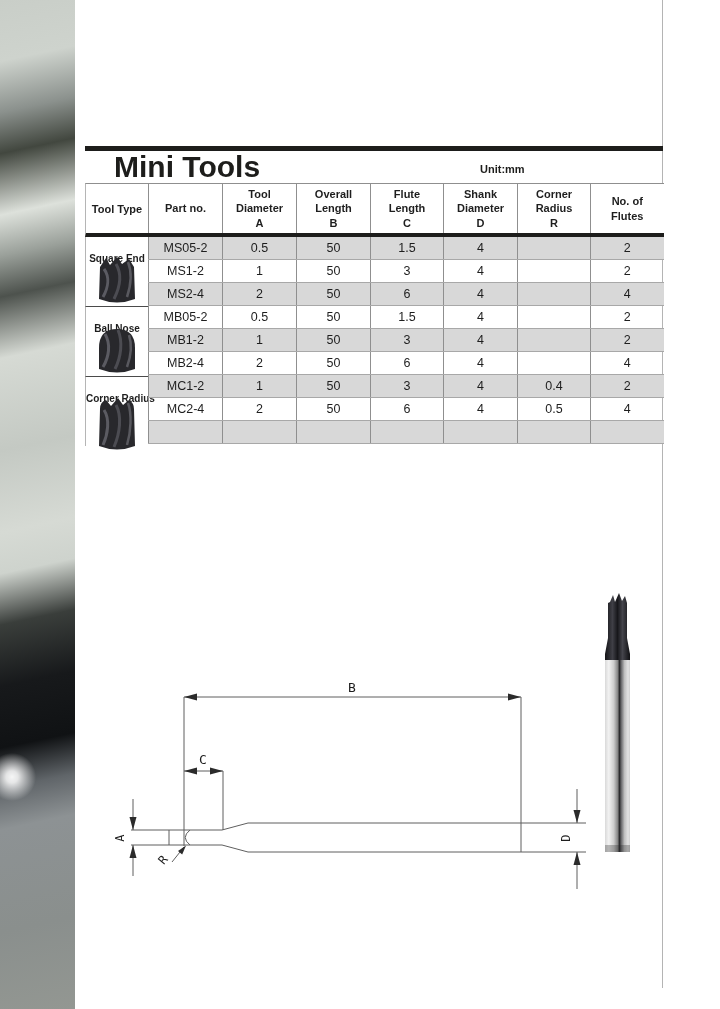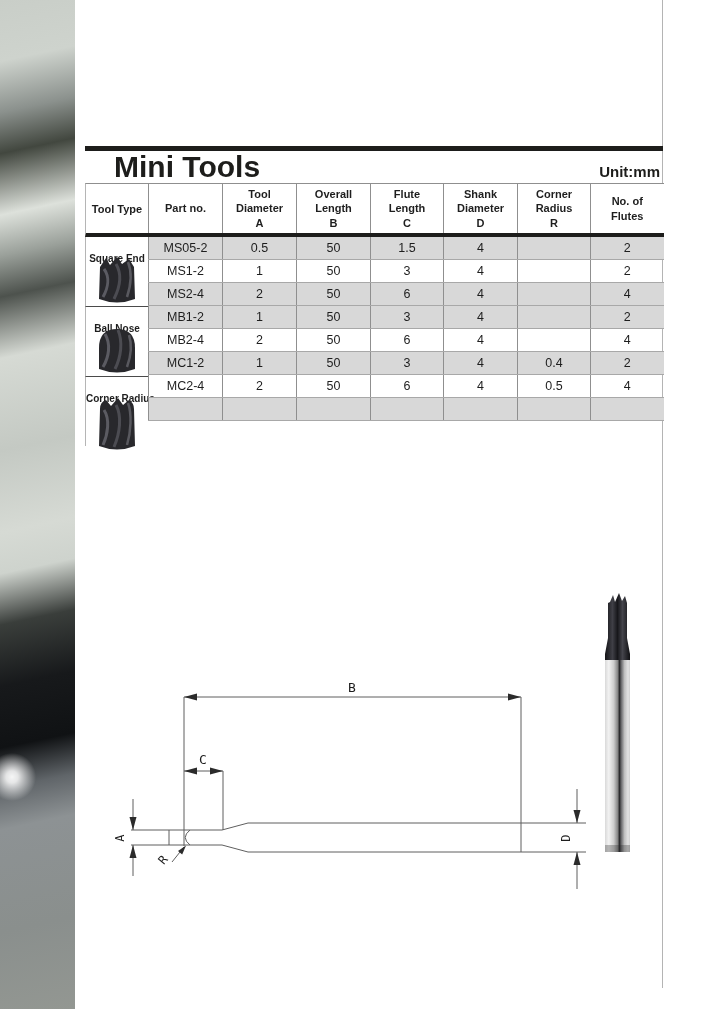--- a/index.html
+++ b/index.html
@@ -24,22 +24,22 @@
   }
   
   .page-border{position:absolute;left:662px;top:0;width:1px;height:988px;background:#b4b4b4;}
   
   .top-rule{position:absolute;left:85px;top:146px;width:578px;height:5px;background:#1d1d1b;}
   .page-title{
     position:absolute;left:94px;top:150px;width:320px;
     font-size:30px;font-weight:bold;letter-spacing:0px;color:#1d1d1b;margin-left:20px;
   }
   .unit-label{
-    position:absolute;left:480px;top:163px;width:180px;text-align:right;
-    font-size:15px;font-weight:bold;color:#1d1d1b;
+    position:absolute;left:480px;top:163px;width:180px;text-align:left;
+    font-size:11px;font-weight:bold;color:#1d1d1b;
   }
   
   .tool-type-col{position:absolute;left:85px;top:183px;width:63px;}
   .tt-header{
     height:49px;border-top:1px solid #8f8f8f;border-left:1px solid #b5b5b5;
     border-bottom:4px solid #1d1d1b;
     display:flex;align-items:center;justify-content:center;
     font-size:11px;font-weight:bold;
   }
   .tt-group{height:69px;position:relative;border-left:1px solid #b5b5b5;}
@@ -154,20 +154,29 @@
       </tr>
       <tr class="alt">
         <td>MS2-4</td>
         <td>2</td>
         <td>50</td>
         <td>6</td>
         <td>4</td>
         <td></td>
         <td>4</td>
       </tr>
+      <tr>
+        <td>MB05-2</td>
+        <td>0.5</td>
+        <td>50</td>
+        <td>1.5</td>
+        <td>4</td>
+        <td></td>
+        <td>2</td>
+      </tr>
       <tr class="alt">
         <td>MB1-2</td>
         <td>1</td>
         <td>50</td>
         <td>3</td>
         <td>4</td>
         <td></td>
         <td>2</td>
       </tr>
       <tr>

